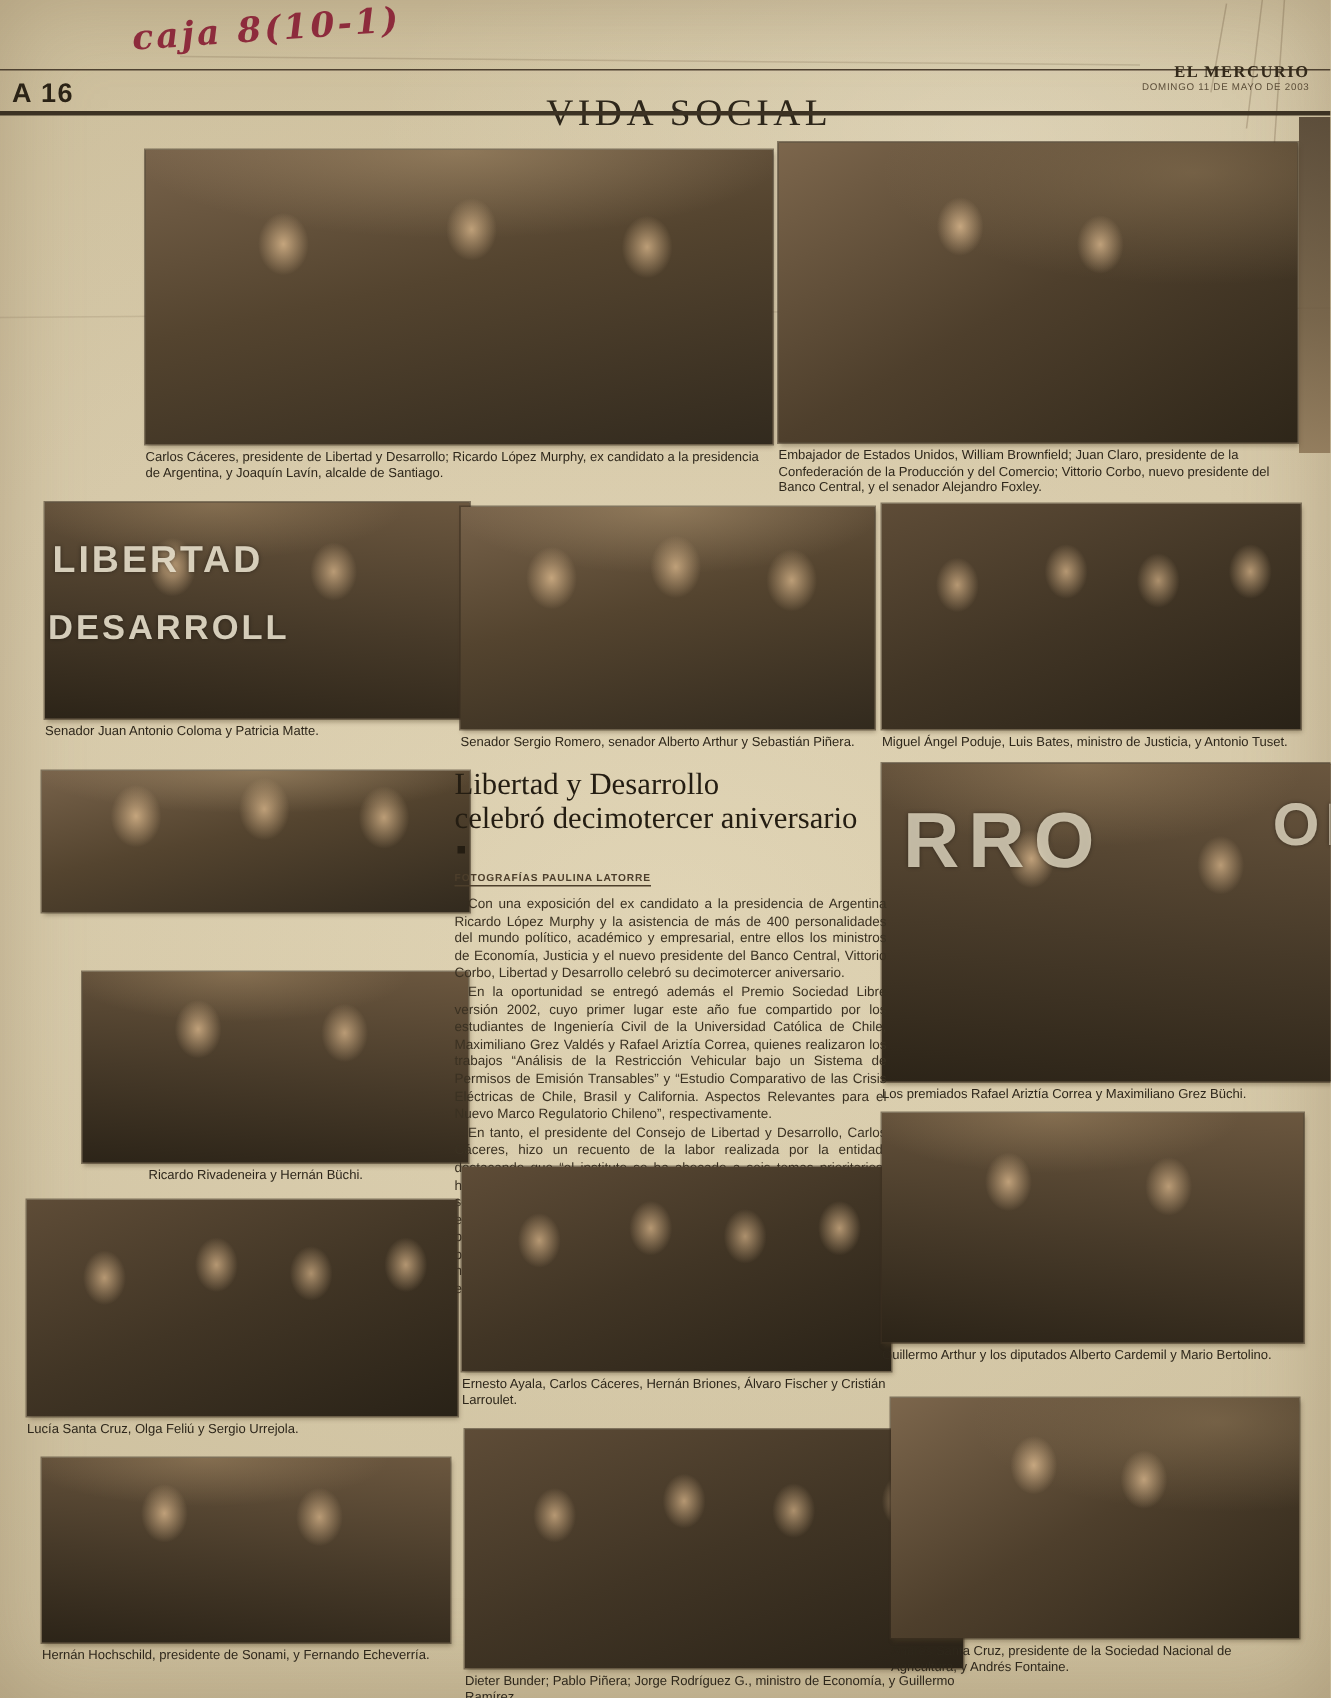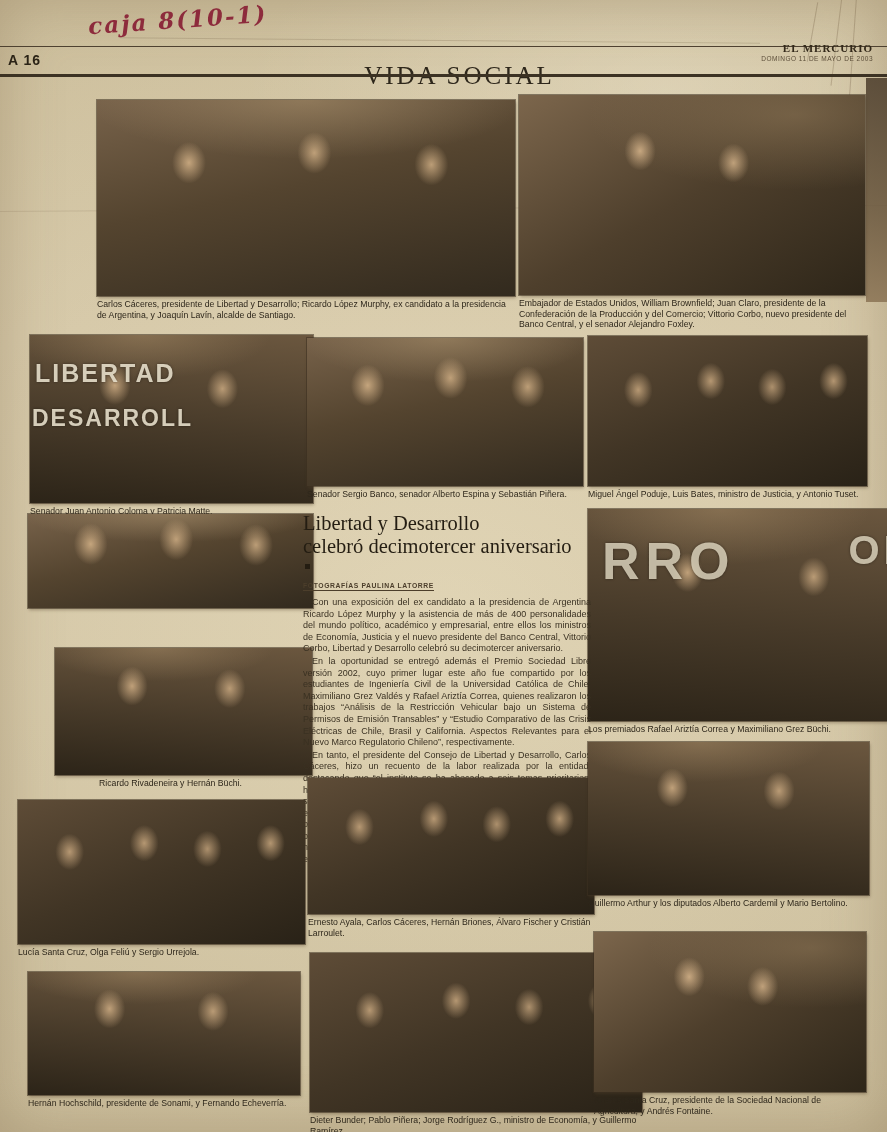--- a/index.html
+++ b/index.html
@@ -18,21 +18,21 @@
   .c3{left:812px;top:2px;width:1px;height:60px;transform:rotate(10deg);}
   .c4{left:0px;top:208px;width:887px;height:1px;transform:rotate(-.4deg);background:rgba(100,80,55,.14);}
   .c5{left:120px;top:40px;width:640px;height:1px;transform:rotate(.5deg);background:rgba(100,80,55,.2);}
   .edge-dark{position:absolute;left:866px;top:78px;width:21px;height:224px;background:linear-gradient(180deg,#4a3b2a,#6a573e 60%,#8a7354);opacity:.85;}
 
   
   .annotation{position:absolute;left:88px;top:6px;font-family:"DejaVu Serif",serif;font-style:italic;
     font-size:23px;color:#8d2b3c;transform:rotate(-4deg);letter-spacing:2px;font-weight:bold;}
   .rule-top{position:absolute;left:0;top:46px;width:887px;height:1px;background:#4e4130;}
   .rule-bottom{position:absolute;left:0;top:74px;width:887px;height:3px;background:#3c3223;}
-  .pageno{position:absolute;left:8px;top:52px;font-size:14px;font-weight:bold;color:#2b2316;letter-spacing:1px;}
+  .pageno{position:absolute;left:8px;top:52px;font-size:18px;font-weight:bold;color:#2b2316;letter-spacing:1px;}
   .section-title{position:absolute;left:0;top:46px;width:887px;text-align:center;margin:16px;
     font-family:"Liberation Serif",serif;font-weight:normal;font-size:25px;letter-spacing:3px;color:#2e271b;}
   .masthead{position:absolute;right:14px;top:42px;text-align:right;}
   .masthead .name{font-family:"Liberation Serif",serif;font-weight:bold;font-size:11px;letter-spacing:1px;color:#33291a;}
   .masthead .date{font-size:6.5px;color:#5c4e39;letter-spacing:.5px;margin-top:1px;}
 
   
   figure{position:absolute;margin:0;}
   .ph{position:relative;width:100%;overflow:hidden;background-color:#453929;
     box-shadow:0 0 0 1px rgba(60,48,32,.55), 1px 2px 3px rgba(80,64,40,.4);}
@@ -102,29 +102,29 @@
   <figure style="left:97px;top:100px;width:418px;">
     <div class="ph v1" style="height:196px;"></div>
     <figcaption>Carlos Cáceres, presidente de Libertad y Desarrollo; Ricardo López Murphy, ex candidato a la presidencia de Argentina, y Joaquín Lavín, alcalde de Santiago.</figcaption>
   </figure>
   <figure style="left:519px;top:95px;width:346px;">
     <div class="ph v4" style="height:200px;"></div>
     <figcaption>Embajador de Estados Unidos, William Brownfield; Juan Claro, presidente de la Confederación de la Producción y del Comercio; Vittorio Corbo, nuevo presidente del Banco Central, y el senador Alejandro Foxley.</figcaption>
   </figure>
 
   <figure style="left:30px;top:335px;width:283px;">
-    <div class="ph v2" style="height:168px;">
+    <div class="ph v2" style="height:144px;">
       <span class="backdrop bd-a1">LIBERTAD</span>
       <span class="backdrop bd-a2">DESARROLL</span>
     </div>
     <figcaption>Senador Juan Antonio Coloma y Patricia Matte.</figcaption>
   </figure>
   <figure style="left:307px;top:338px;width:276px;">
     <div class="ph v1" style="height:148px;"></div>
-    <figcaption>Senador Sergio Banco, senador Alberto Espina y Sebastián Piñera.</figcaption>
+    <figcaption>Senador Sergio Romero, senador Alberto Arthur y Sebastián Piñera.</figcaption>
   </figure>
   <figure style="left:588px;top:336px;width:279px;">
     <div class="ph v3" style="height:150px;"></div>
     <figcaption>Miguel Ángel Poduje, Luis Bates, ministro de Justicia, y Antonio Tuset.</figcaption>
   </figure>
 
   <figure style="left:28px;top:514px;width:285px;">
     <div class="ph v1" style="height:94px;"></div>
   </figure>
   <figure style="left:588px;top:509px;width:332px;">

